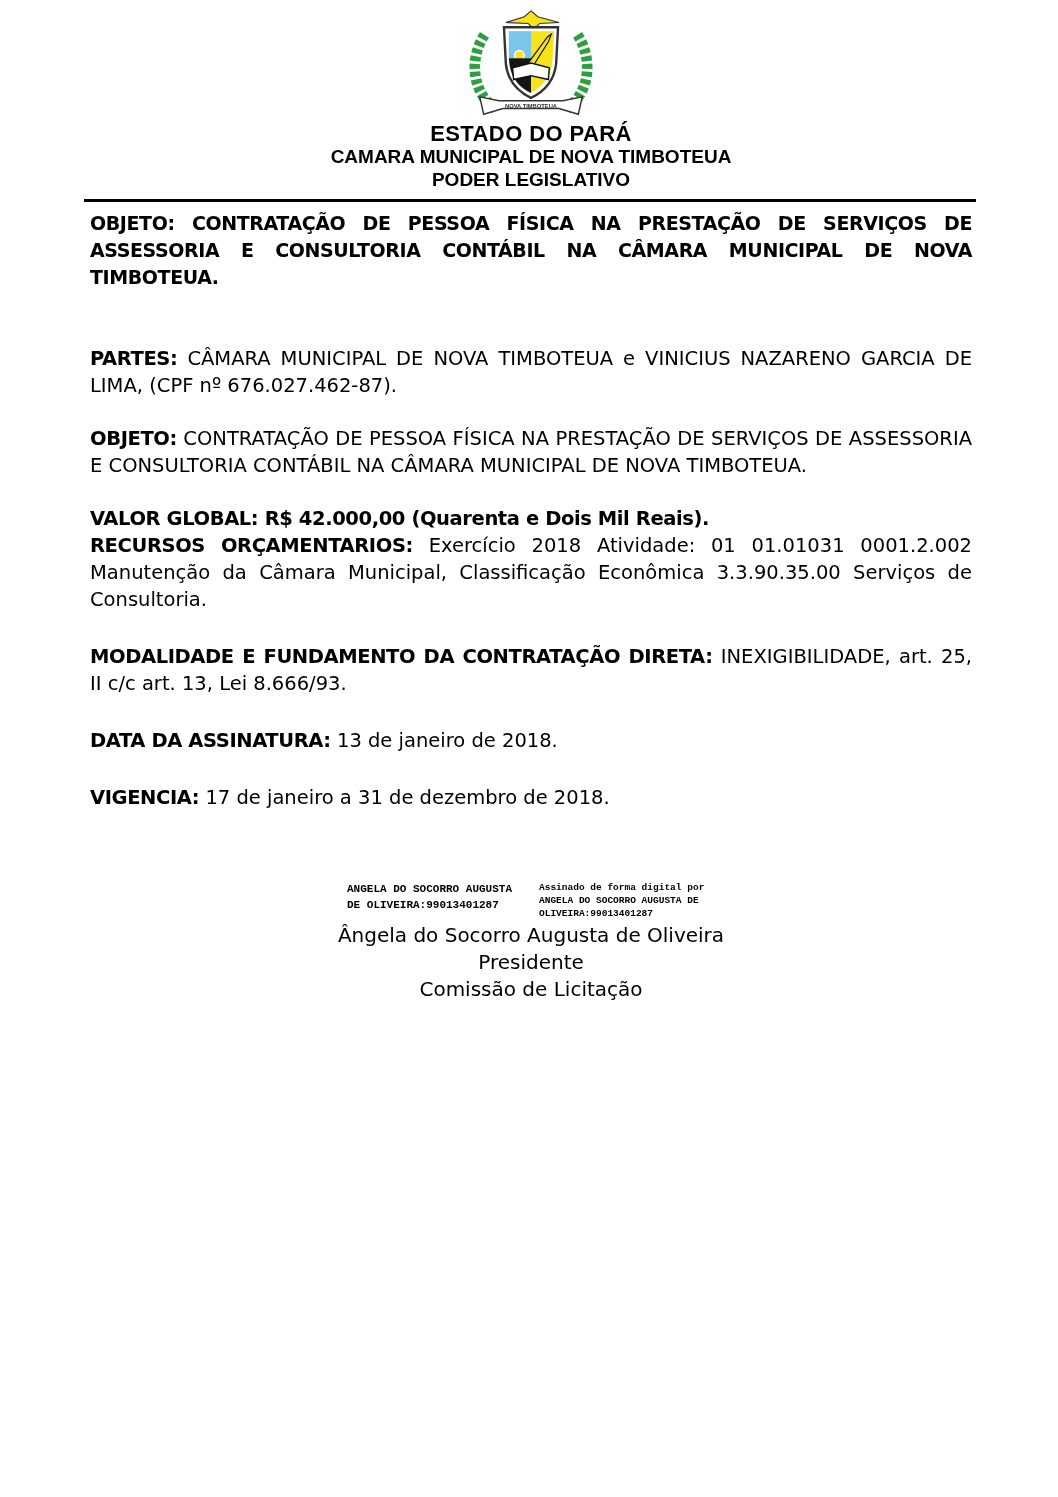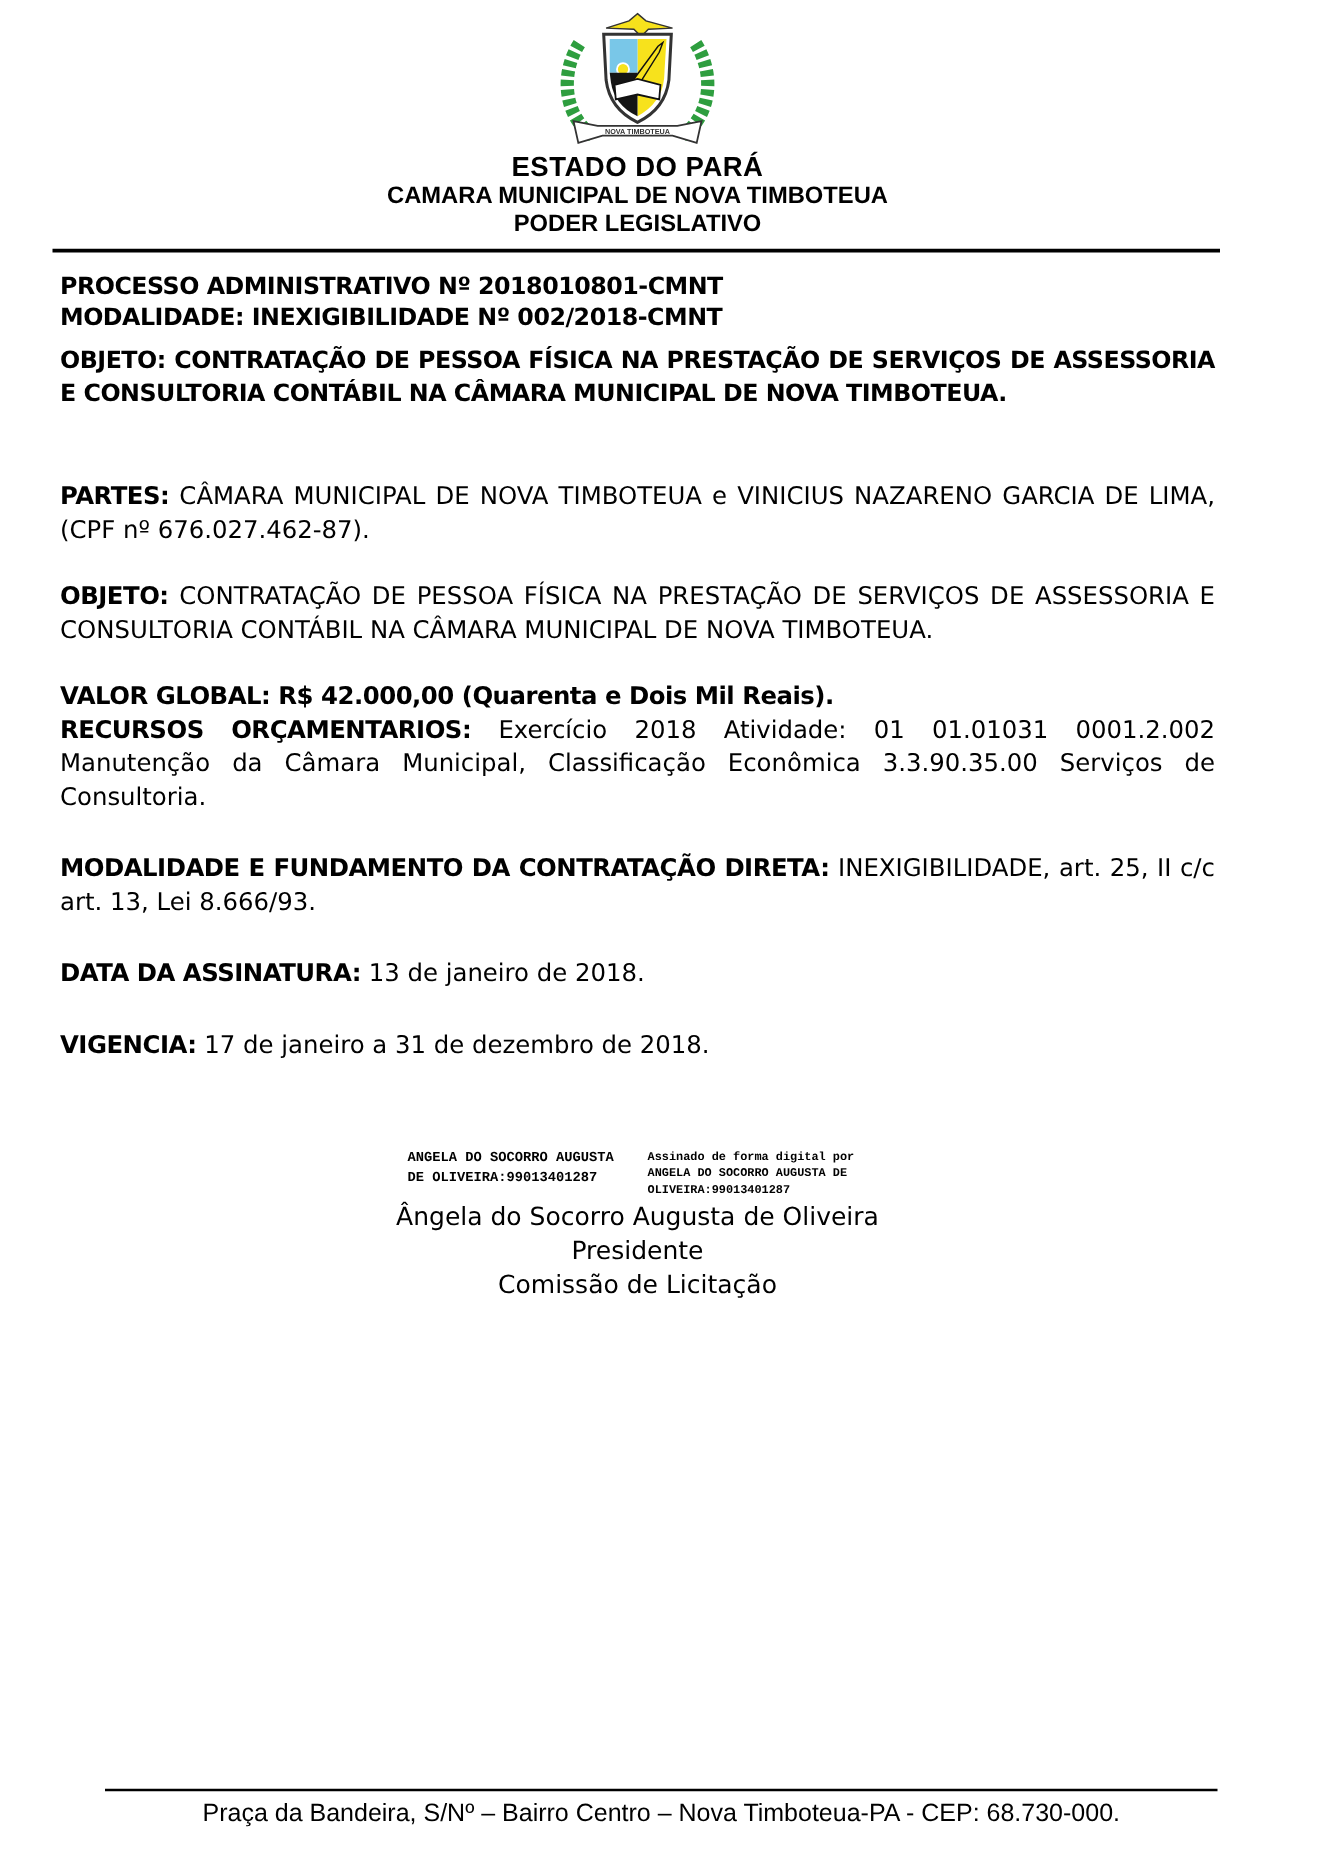--- a/index.html
+++ b/index.html
@@ -5,21 +5,21 @@
   html,body { margin:0; padding:0; background:#e8e8e8; }
   .page {
     position:relative;
     width:1058px; height:1497px;
     margin:0 auto;
     background:#ffffff;
     color:#000;
     font-family:"DejaVu Sans", sans-serif;
     overflow:hidden;
   }
-  .content { padding:8px 86px 0 48px; }
+  .content { padding:8px 86px 0 90px; }
 
   
   .header { text-align:center; font-family:"Liberation Sans", sans-serif; font-weight:bold; }
   .logo { display:block; margin:0 auto; }
   .h-state  { font-size:22px; line-height:24px; letter-spacing:0.4px; }
   .h-org    { font-size:19px; line-height:22px; }
   .h-cnpj   { font-size:19px; line-height:22px; font-style:italic; }
   .h-branch { font-size:19px; line-height:23px; }
   .header-rule { border:none; border-top:3px solid #000; margin:8px -4px 0 -6px; }
 
@@ -81,24 +81,20 @@
 
         <path d="M22,92 L42,96 L108,96 L128,92 L124,110 L104,104 L46,104 L26,110 Z" fill="#ffffff" stroke="#333" stroke-width="1.5"></path>
         <text x="75" y="103" text-anchor="middle" font-size="6" fill="#333">NOVA TIMBOTEUA</text>
       </svg>
       <div class="h-state">ESTADO DO PARÁ</div>
       <div class="h-org">CAMARA MUNICIPAL DE NOVA TIMBOTEUA</div>
       <div class="h-branch">PODER LEGISLATIVO</div>
     </div>
     <hr class="header-rule">
 
-    <div class="process condensed">
-      <div>PROCESSO ADMINISTRATIVO Nº 2018010801-CMNT</div>
-      <div>MODALIDADE: INEXIGIBILIDADE Nº 002/2018-CMNT</div>
-    </div>
     <div class="process-objeto condensed">OBJETO: CONTRATAÇÃO DE PESSOA FÍSICA NA PRESTAÇÃO DE SERVIÇOS DE ASSESSORIA E CONSULTORIA CONTÁBIL NA CÂMARA MUNICIPAL DE NOVA TIMBOTEUA.</div>
 
 
     <p class="para mt-first"><b>PARTES:</b> <span>CÂMARA MUNICIPAL DE NOVA TIMBOTEUA e VINICIUS NAZARENO GARCIA DE LIMA, (CPF nº 676.027.462-87).</span></p>
 
     <p class="para mt-std"><b>OBJETO:</b> <span>CONTRATAÇÃO DE PESSOA FÍSICA NA PRESTAÇÃO DE SERVIÇOS DE ASSESSORIA E CONSULTORIA CONTÁBIL NA CÂMARA MUNICIPAL DE NOVA TIMBOTEUA.</span></p>
 
     <p class="para mt-std"><span class="bold-line condensed"><b>VALOR GLOBAL:</b> <span>R$ 42.000,00 (Quarenta e Dois Mil Reais).</span></span><br>
       <b>RECURSOS ORÇAMENTARIOS:</b> <span>Exercício 2018 Atividade: 01 01.01031 0001.2.002 Manutenção da Câmara Municipal, Classificação Econômica 3.3.90.35.00 Serviços de Consultoria.</span></p>
 
@@ -115,16 +111,13 @@
         <div class="stamp-right">Assinado de forma digital por ANGELA DO SOCORRO AUGUSTA DE OLIVEIRA:99013401287</div>
       </div>
       <div class="sig-name">
         <div>Ângela do Socorro Augusta de Oliveira</div>
         <div>Presidente</div>
         <div>Comissão de Licitação</div>
       </div>
     </div>
   </div>
 
-  <div class="footer">
-    <span>Praça da Bandeira, S/Nº – Bairro Centro – Nova Timboteua-PA - CEP: 68.730-000.</span>
-  </div>
 </div>
 
 </body></html>

